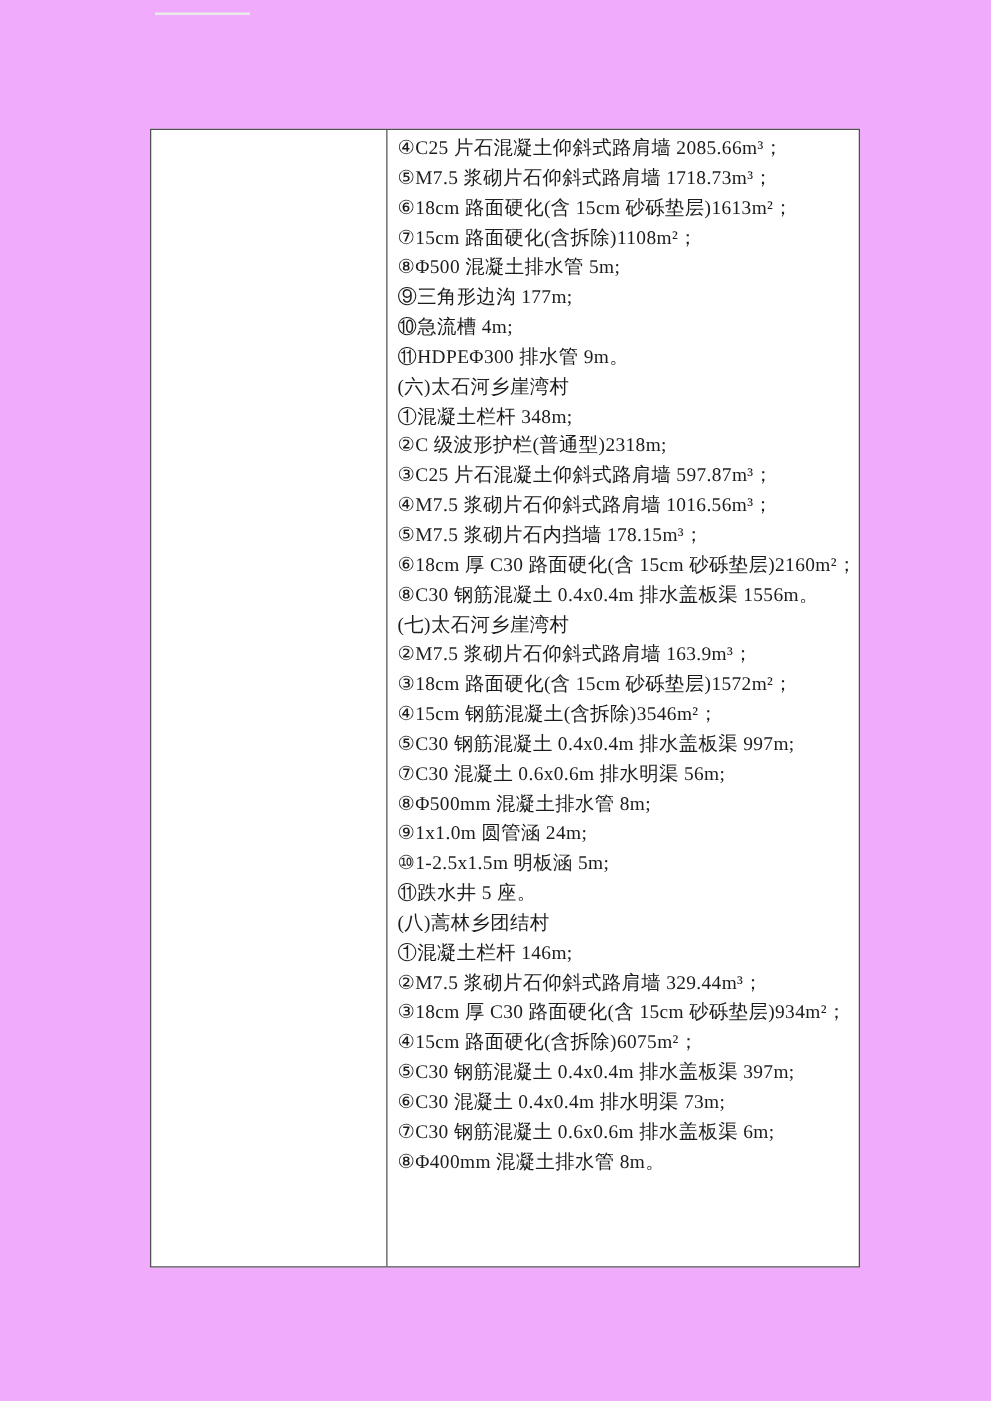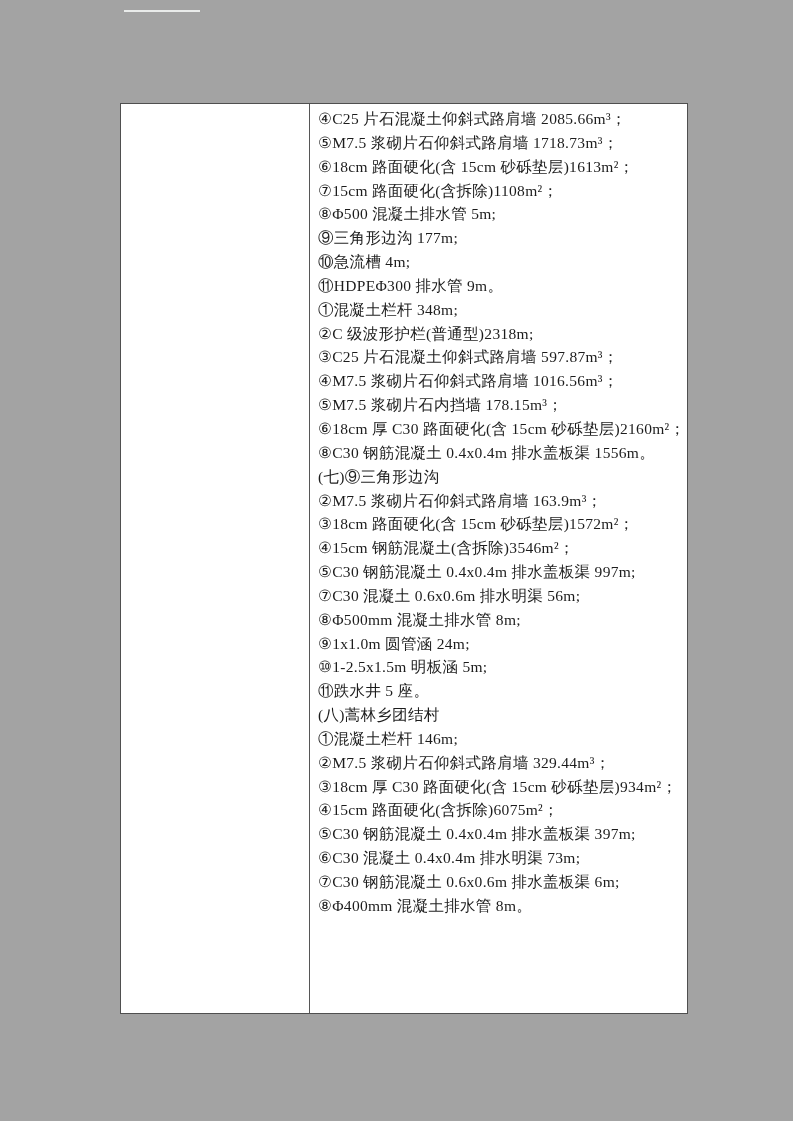--- a/index.html
+++ b/index.html
@@ -10,21 +10,21 @@
     width: 793px;
     height: 1121px;
     background: #ffffff;
     position: relative;
     font-family: "Liberation Serif", "DejaVu Serif", serif;
     overflow: hidden;
   }
   .page {
     position: absolute;
     inset: 0;
-    background: #a3a3a3;
+    background: #f0abfc;
   }
   .works-table {
     position: absolute;
     left: 120px;
     top: 103px;
     width: 568px;
     height: 911px;
     border: 1.5px solid #4f4f4f;
     box-sizing: border-box;
     display: flex;
@@ -68,28 +68,29 @@
     <div class="cell-left"></div>
     <div class="cell-right" id="right-cell">
         <div class="line">④C25 片石混凝土仰斜式路肩墙 2085.66m³；</div>
         <div class="line">⑤M7.5 浆砌片石仰斜式路肩墙 1718.73m³；</div>
         <div class="line">⑥18cm 路面硬化(含 15cm 砂砾垫层)1613m²；</div>
         <div class="line">⑦15cm 路面硬化(含拆除)1108m²；</div>
         <div class="line">⑧Φ500 混凝土排水管 5m;</div>
         <div class="line">⑨三角形边沟 177m;</div>
         <div class="line">⑩急流槽 4m;</div>
         <div class="line">⑪HDPEΦ300 排水管 9m。</div>
+        <div class="line">(六)太石河乡崖湾村</div>
         <div class="line">①混凝土栏杆 348m;</div>
         <div class="line">②C 级波形护栏(普通型)2318m;</div>
         <div class="line">③C25 片石混凝土仰斜式路肩墙 597.87m³；</div>
         <div class="line">④M7.5 浆砌片石仰斜式路肩墙 1016.56m³；</div>
         <div class="line">⑤M7.5 浆砌片石内挡墙 178.15m³；</div>
         <div class="line">⑥18cm 厚 C30 路面硬化(含 15cm 砂砾垫层)2160m²；</div>
         <div class="line">⑧C30 钢筋混凝土 0.4x0.4m 排水盖板渠 1556m。</div>
-        <div class="line">(七)⑨三角形边沟</div>
+        <div class="line">(七)太石河乡崖湾村</div>
         <div class="line">②M7.5 浆砌片石仰斜式路肩墙 163.9m³；</div>
         <div class="line">③18cm 路面硬化(含 15cm 砂砾垫层)1572m²；</div>
         <div class="line">④15cm 钢筋混凝土(含拆除)3546m²；</div>
         <div class="line">⑤C30 钢筋混凝土 0.4x0.4m 排水盖板渠 997m;</div>
         <div class="line">⑦C30 混凝土 0.6x0.6m 排水明渠 56m;</div>
         <div class="line">⑧Φ500mm 混凝土排水管 8m;</div>
         <div class="line">⑨1x1.0m 圆管涵 24m;</div>
         <div class="line">⑩1-2.5x1.5m 明板涵 5m;</div>
         <div class="line">⑪跌水井 5 座。</div>
         <div class="line">(八)蒿林乡团结村</div>

